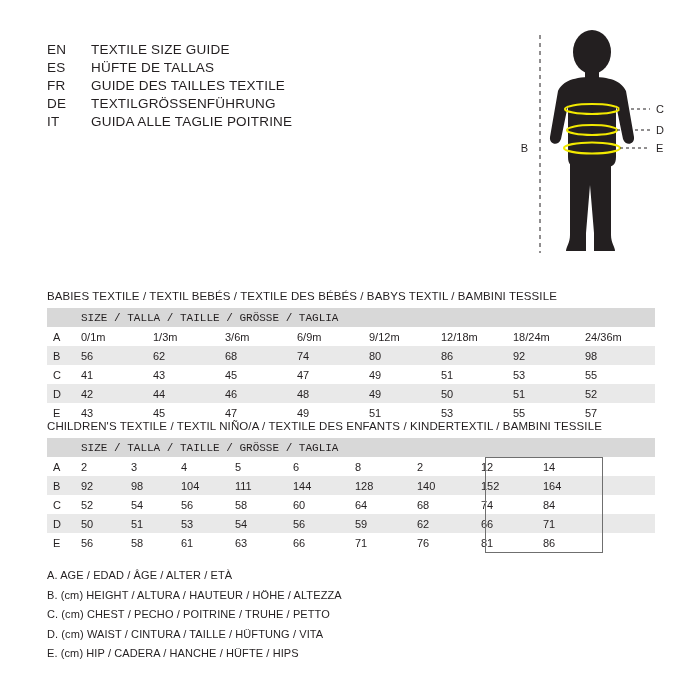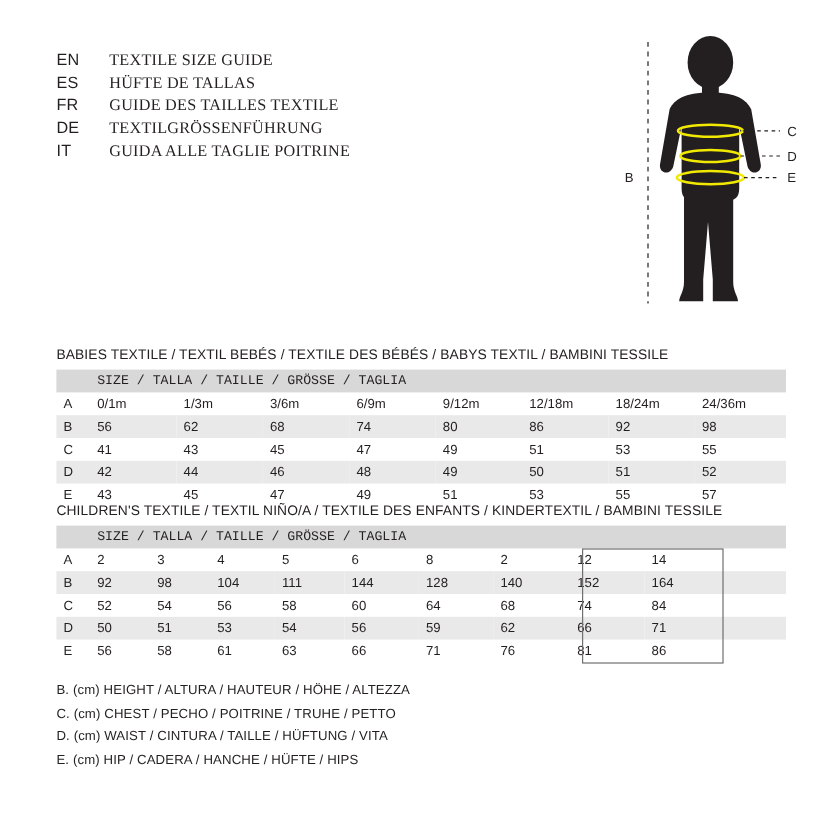--- a/index.html
+++ b/index.html
@@ -37,21 +37,20 @@
     width: 44px;
     flex: 0 0 44px;
     font-size: 13.5px;
     letter-spacing: 0.2px;
     color: #231f20;
   }
   .lang-title {
     font-size: 13.5px;
     letter-spacing: 0.2px;
     color: #231f20;
-    font-family: Liberation Serif, serif;
   }
 
   
   .figure {
     position: absolute;
     left: 500px;
     top: 25px;
     width: 185px;
     height: 235px;
   }
@@ -350,19 +349,20 @@
           <td>76</td>
           <td>81</td>
           <td>86</td>
         </tr>
       </tbody>
     </table>
     <div class="highlight-box" style="left:438px; top:37px; width:118px; height:96px;"></div>
   </div>
 
   <div class="legend">
+    <div>A. AGE / EDAD / ÂGE / ALTER / ETÀ</div>
     <div>B. (cm) HEIGHT / ALTURA / HAUTEUR / HÖHE / ALTEZZA</div>
     <div>C. (cm) CHEST / PECHO / POITRINE / TRUHE / PETTO</div>
     <div>D. (cm) WAIST / CINTURA / TAILLE / HÜFTUNG / VITA</div>
     <div>E. (cm) HIP / CADERA / HANCHE / HÜFTE / HIPS</div>
   </div>
 
 </div>
 
 </body></html>

